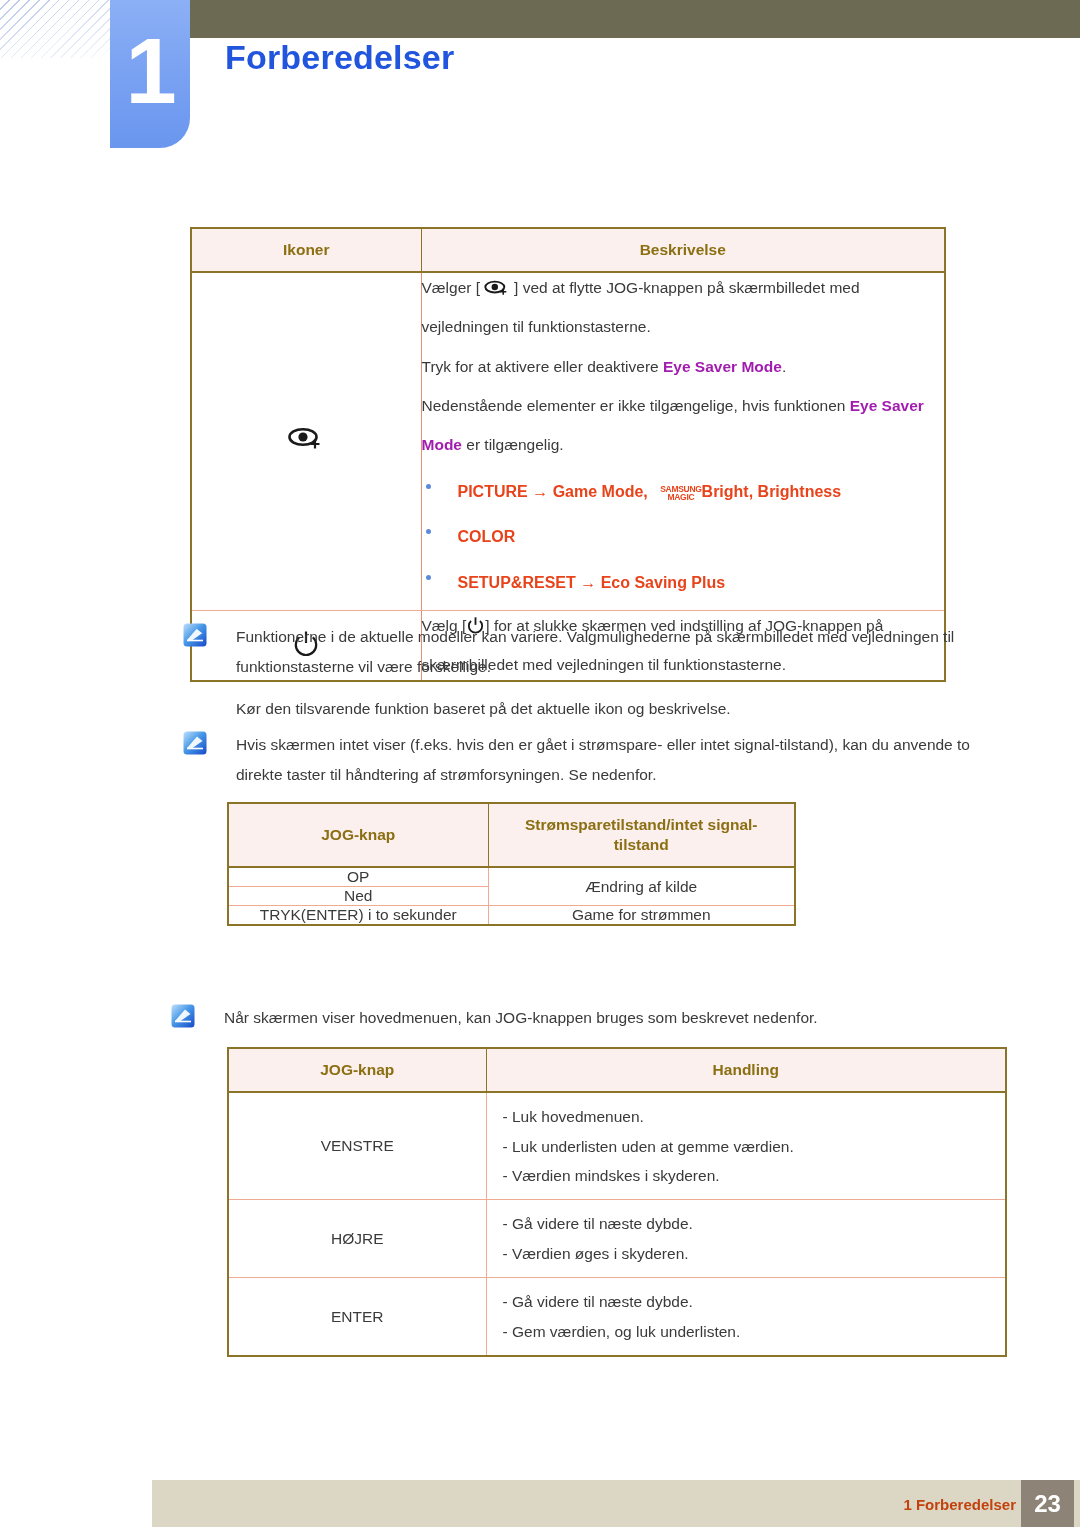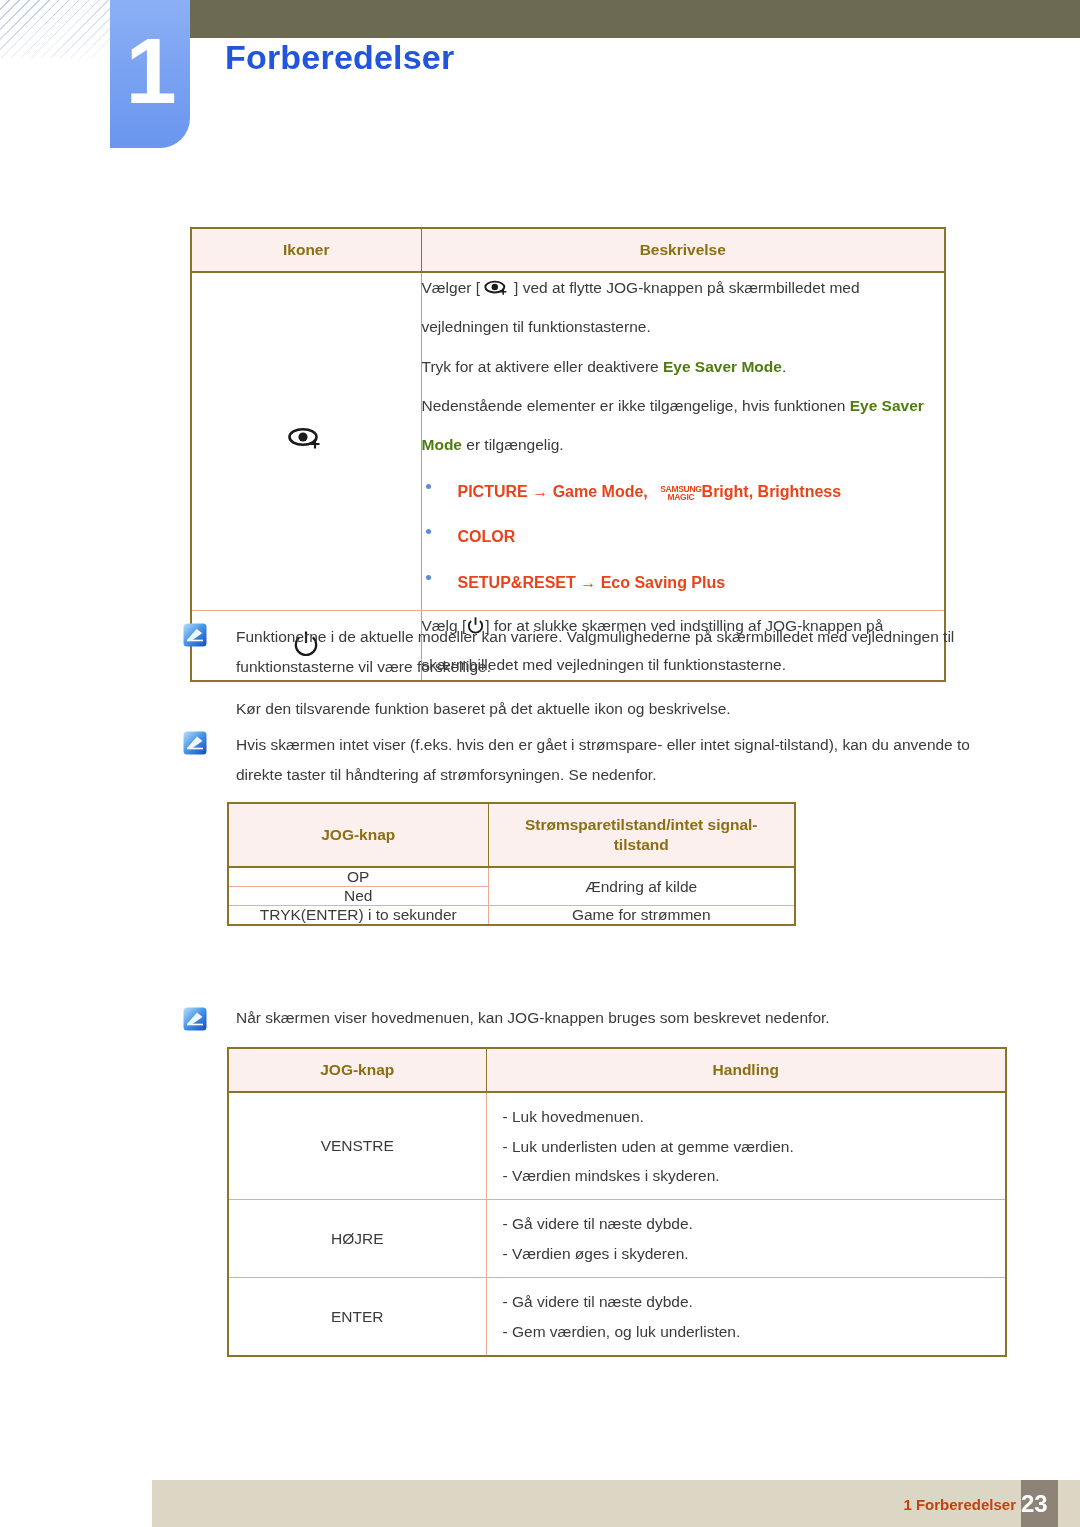--- a/index.html
+++ b/index.html
@@ -104,21 +104,21 @@
 
   
   #table-icons { left: 190px; top: 227px; width: 756px; }
   #table-icons .icon-cell {
     text-align: center;
     vertical-align: middle;
     border-right: 1px solid #e38f72;
   }
   .desc-line { margin: 0 0 9px 0; }
   .desc-line:last-child { margin-bottom: 0; }
-  .hl { color: #4d7c0f; font-weight: bold; }
+  .hl { color: #a21caf; font-weight: bold; }
   .bullets { margin: 16px 0 4px 0; padding: 0; list-style: none; }
   .bullets li {
     position: relative;
     padding-left: 36px;
     margin-bottom: 14px;
     color: #e8431a;
     font-weight: bold;
     font-size: 16px;
   }
   .bullets li:last-child { margin-bottom: 12px; }
@@ -167,46 +167,46 @@
   }
   .note-text {
     font-size: 15.5px;
     color: #3a3a3a;
     line-height: 1.95;
   }
   .note-text p { margin: 0 0 12px 15px; }
   .note-text p:last-child { margin-bottom: 0; }
   #note-1 { left: 183px; top: 622px; width: 830px; }
   #note-2 { left: 183px; top: 730px; width: 830px; }
-  #note-3 { left: 183px; top: 1003px; width: 830px; align-items: center; }
+  #note-3 { left: 171px; top: 1003px; width: 830px; }
 
   
   .footer-bar {
     position: absolute;
     left: 152px; bottom: 0;
     width: 928px; height: 47px;
     background: #dcd7c4;
   }
   .footer-label {
     position: absolute;
     right: 64px; top: 50%;
     transform: translateY(-50%);
     color: #c2410c;
     font-size: 15px;
     font-weight: bold;
     white-space: nowrap;
   }
   .footer-pagebox {
     position: absolute;
     left: 869px; top: 0;
-    width: 37px; height: 47px;
+    width: 53px; height: 47px;
     background: #8e8377;
     display: flex;
     align-items: center;
-    justify-content: flex-start;
+    justify-content: center;
   }
   .footer-pagenum {
     color: #ffffff;
     font-size: 24px;
     font-weight: bold;
   }
 </style>
 </head>
 <body>
 

